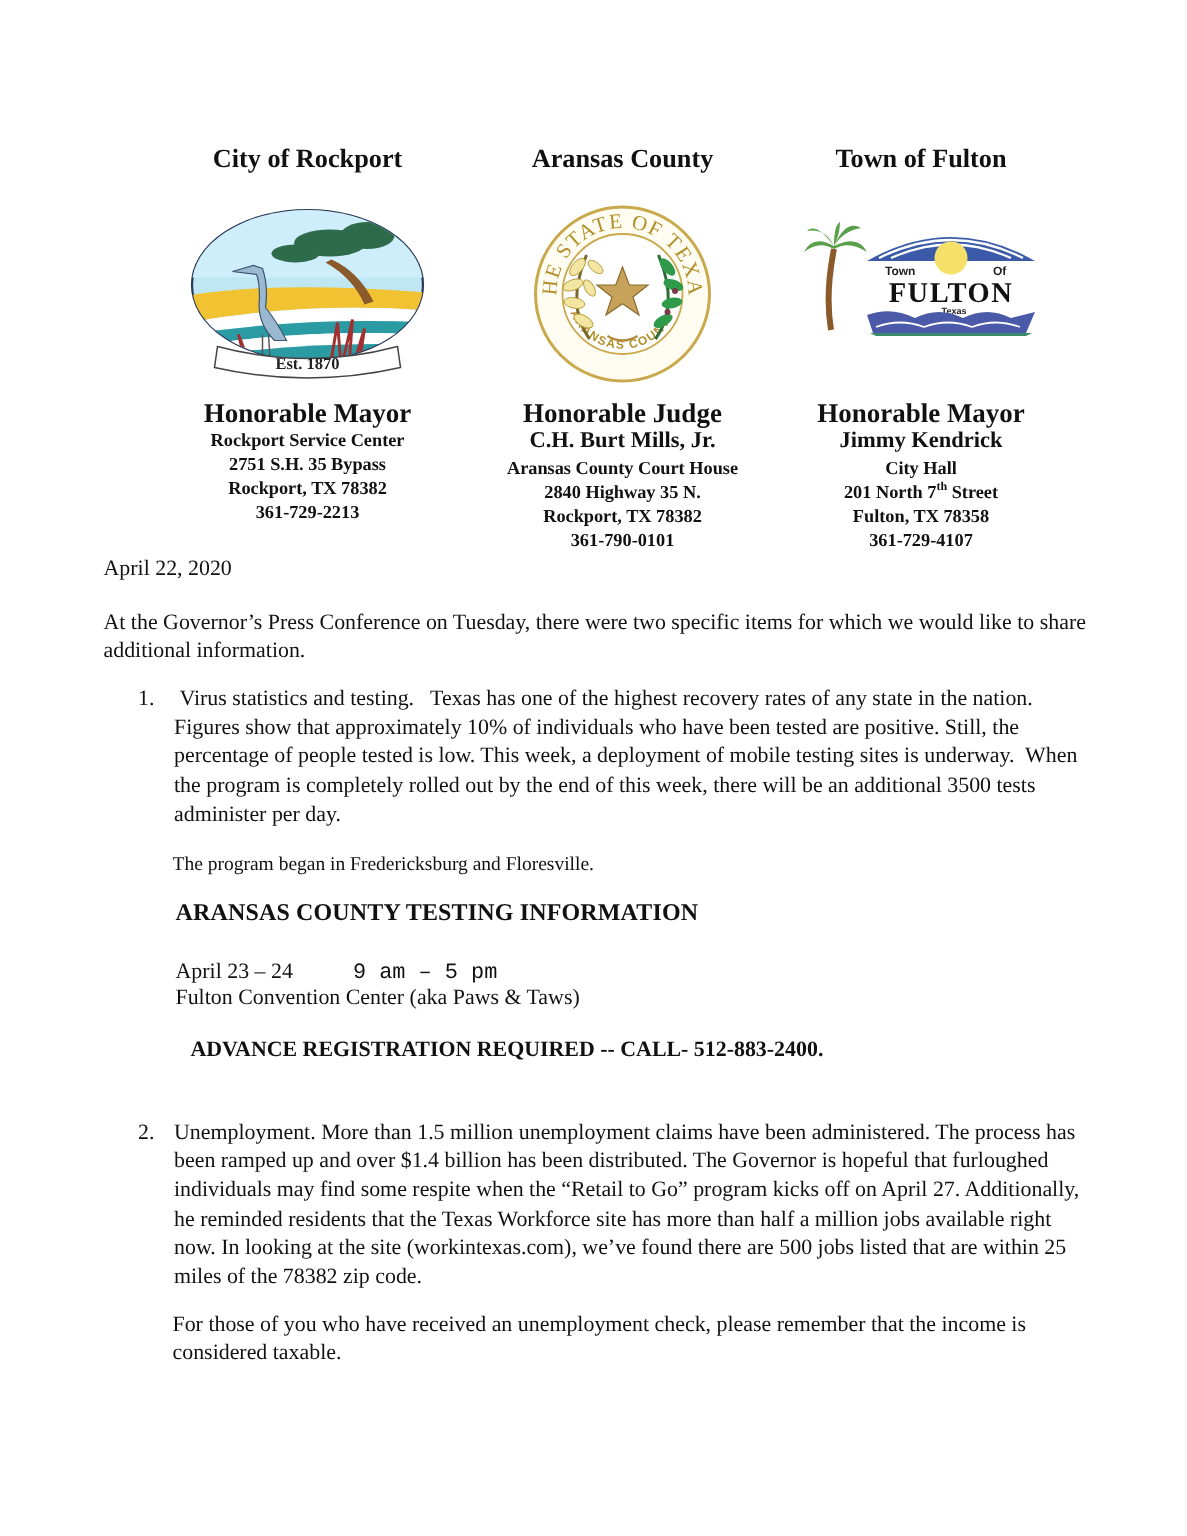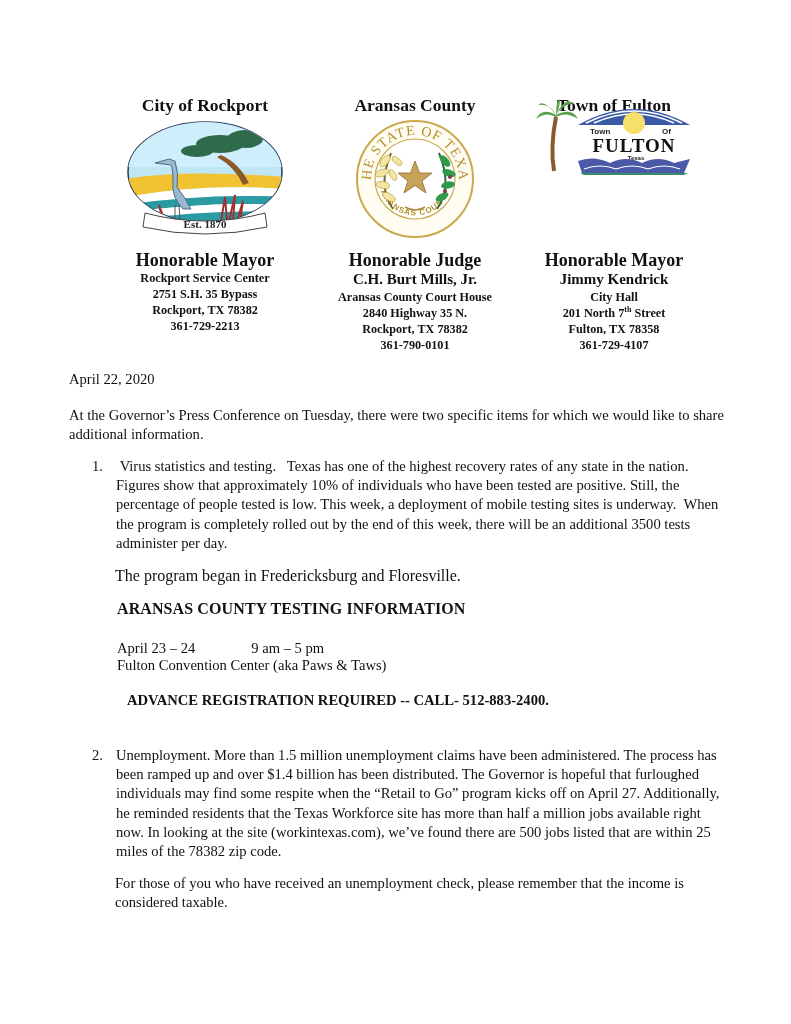--- a/index.html
+++ b/index.html
@@ -6,39 +6,39 @@
   html, body { width: 791px; height: 1024px; background: #ffffff; overflow: hidden; }
   body { font-family: "Liberation Serif", "DejaVu Serif", serif; color: #111; position: relative; }
 
   .letterhead { position: absolute; top: 95px; left: 0; width: 791px; }
   .col { position: absolute; text-align: center; }
   .col-rockport { left: 105px; width: 200px; }
   .col-county { left: 315px; width: 200px; }
   .col-fulton { left: 514px; width: 200px; }
 
   .entity-name { font-weight: bold; font-size: 17.5px; line-height: 20px; height: 22px; }
-  .logo { height: 128px; display: flex; justify-content: center; margin-top: 0; }
+  .logo { height: 128px; display: flex; align-items: center; justify-content: center; margin-top: 15px; }
   .official-title { font-weight: bold; font-size: 18px; line-height: 19px; margin-top: 6px; }
   .official-name { font-weight: bold; font-size: 15px; line-height: 19px; }
   .addr { font-size: 12.2px; line-height: 16px; font-weight: bold; }
   sup { font-size: 8px; vertical-align: super; line-height: 0; }
 
   .body-text { position: absolute; left: 69px; width: 660px; font-size: 14.6px; line-height: 19.2px; }
   .date { top: 370px; }
   .intro { top: 406px; }
 
   .list-item { position: absolute; left: 92px; width: 640px; font-size: 14.6px; line-height: 19.2px; }
   .list-num { position: absolute; left: 0; top: 0; }
   .list-text { margin-left: 24px; }
   .item1 { top: 457px; }
-  .item1-note { position: absolute; left: 115px; top: 566px; font-size: 16px; line-height: 19.2px; }
+  .item1-note { position: absolute; left: 115px; top: 566px; font-size: 13px; line-height: 19.2px; }
 
   .testing-head { position: absolute; left: 117px; top: 600px; font-weight: bold; font-size: 16px; letter-spacing: 0.1px; }
   .testing-when { position: absolute; left: 117px; top: 639px; font-size: 14.6px; line-height: 18px; }
-  .testing-when .time { margin-left: 56px; }
+  .testing-when .time { margin-left: 40px; font-family: Liberation Mono, monospace; }
   .testing-where { position: absolute; left: 117px; top: 656px; font-size: 14.6px; line-height: 18px; }
   .testing-reg { position: absolute; left: 127px; top: 692px; font-weight: bold; font-size: 14.6px; }
 
   .item2 { top: 746px; }
   .item2-note { position: absolute; left: 115px; top: 874px; width: 620px; font-size: 14.6px; line-height: 19.2px; }
 </style>
 </head>
 <body>
 
 <div class="letterhead">

